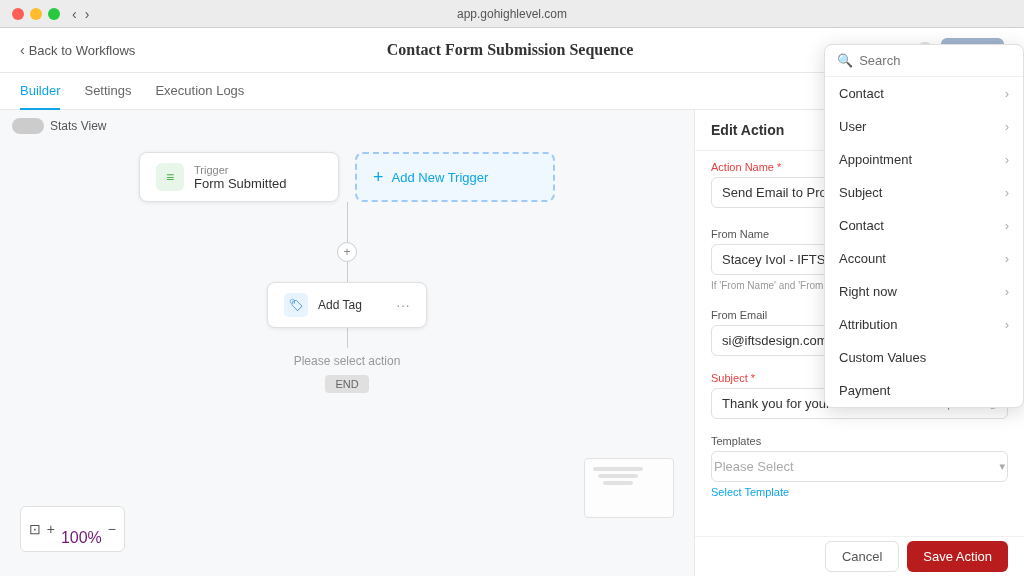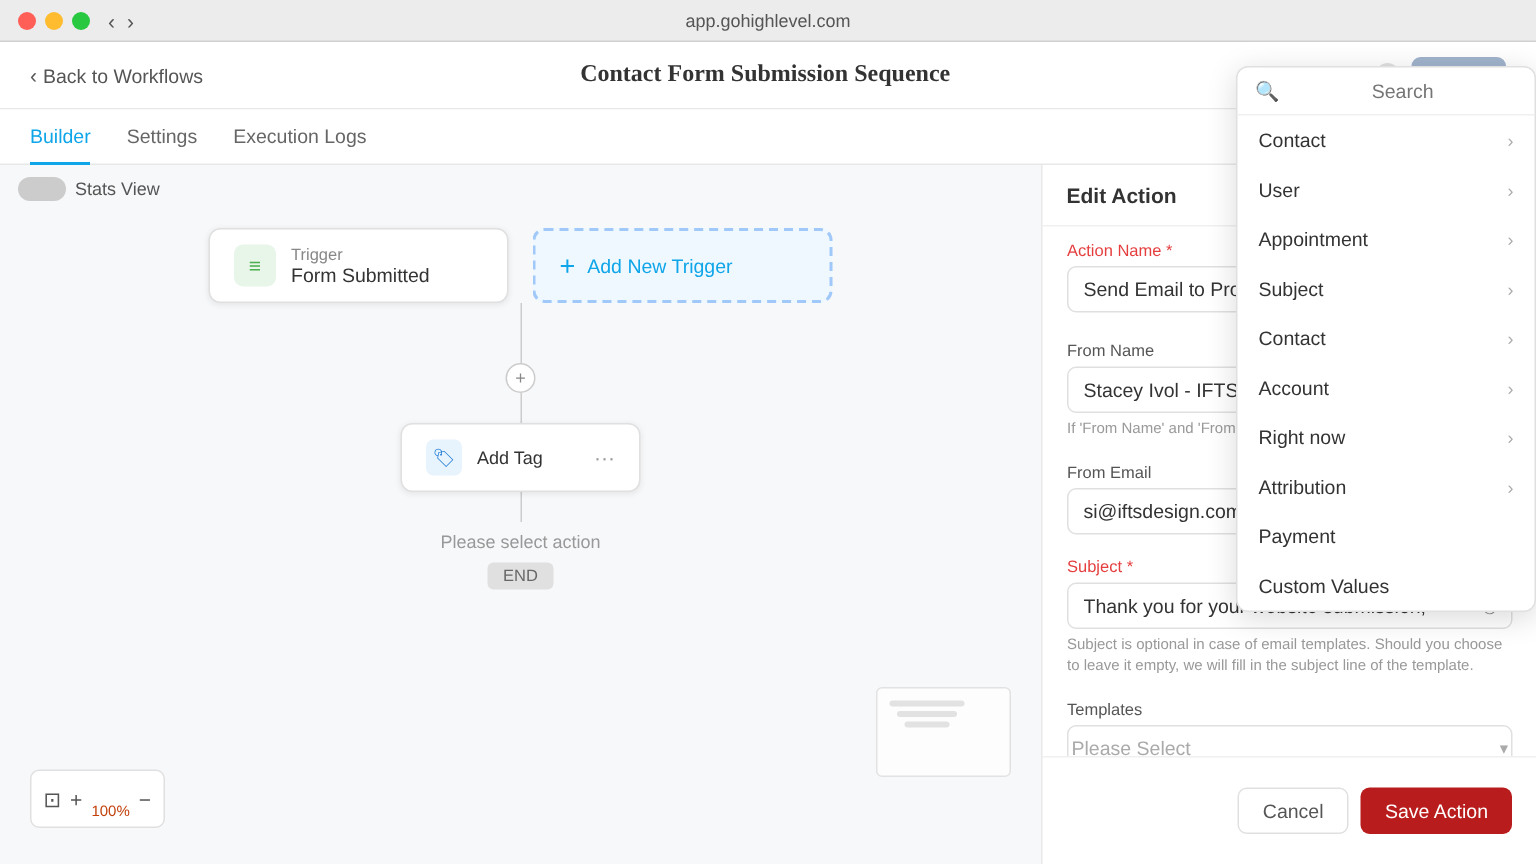--- a/index.html
+++ b/index.html
@@ -122,21 +122,21 @@
     .select-action-text { text-align: center; font-size: 12px; color: #999; margin: 6px 0; }
     .end-node { background: #e0e0e0; border-radius: 4px; padding: 3px 10px; font-size: 11px; color: #666; display: inline-block; }
     .end-wrapper { text-align: left; }
 
     .minimap { position: absolute; bottom: 50px; right: 20px; width: 90px; height: 60px; background: #fff; border: 1px solid #ddd; border-radius: 4px; opacity: 0.8; }
     .minimap-content { display: flex; flex-direction: column; gap: 3px; padding: 8px; }
     .minimap-line { height: 4px; background: #ddd; border-radius: 2px; }
 
     .zoom-controls { position: absolute; bottom: 16px; left: 20px; display: flex; align-items: center; gap: 6px; background: #fff; border: 1px solid #e0e0e0; border-radius: 6px; padding: 4px 8px; }
     .zoom-btn { background: none; border: none; color: #555; font-size: 14px; cursor: pointer; }
-    .zoom-level { font-size: 10px; color: #c2410c; margin-top: 18px; }
+    .zoom-level { font-size: 16px; color: #701a75; margin-top: 18px; }
 
     
     .right-panel {
       width: 330px;
       background: #fff;
       border-left: 1px solid #e8e8e8;
       display: flex;
       flex-direction: column;
       overflow: hidden;
     }
@@ -154,21 +154,21 @@
       top: 44px;
       right: 0;
       width: 200px;
       background: #fff;
       border: 1px solid #e0e0e0;
       border-radius: 8px;
       box-shadow: 0 4px 20px rgba(0,0,0,0.15);
       z-index: 1000;
     }
     .dropdown-search { padding: 8px 12px; border-bottom: 1px solid #f0f0f0; display: flex; align-items: center; gap: 6px; }
-    .dropdown-search input { border: none; outline: none; font-size: 13px; color: #555; width: 100%; background: transparent; text-align: center; }
+    .dropdown-search input { border: none; outline: none; font-size: 13px; color: #555; width: 100%; background: transparent; }
     .dropdown-search-icon { color: #aaa; font-size: 13px; }
     .dropdown-item {
       padding: 9px 14px;
       font-size: 13px;
       color: #333;
       display: flex;
       align-items: center;
       justify-content: space-between;
       cursor: pointer;
       text-align: right;
@@ -176,21 +176,21 @@
     .dropdown-item .chevron { color: #aaa; font-size: 12px; }
 
     
     .panel-body { flex: 1; overflow-y: auto; padding-bottom: 8px; }
 
     .templates-group { padding: 6px 16px; }
     .select-input { width: 100%; border: 1px solid #e0e0e0; border-radius: 6px; padding: 7px 2px; font-size: 13px; color: #aaa; background: #fff; display: flex; align-items: center; justify-content: space-between; cursor: pointer; }
     .select-input .chevron { color: #aaa; font-size: 11px; }
     .select-template-link { font-size: 11px; color: #0ea5e9; cursor: pointer; margin-top: 4px; display: block; }
 
-    .panel-footer { padding: 20px 16px; display: flex; justify-content: flex-end; gap: 8px; border-top: 1px solid #f0f0f0; }
+    .panel-footer { padding: 4px 16px; display: flex; justify-content: flex-end; gap: 8px; border-top: 1px solid #f0f0f0; }
     .btn-cancel { background: none; border: 1px solid #e0e0e0; color: #555; padding: 7px 16px; border-radius: 6px; font-size: 13px; cursor: pointer; }
     .btn-save { background: #b91c1c; color: #fff; border: none; padding: 7px 16px; border-radius: 6px; font-size: 13px; cursor: pointer; font-weight: 500; }
 
     .subject-input-wrapper { position: relative; }
     .subject-input-wrapper .emoji-btn { position: absolute; right: 8px; top: 50%; transform: translateY(-50%); background: none; border: none; cursor: pointer; color: #888; font-size: 14px; }
 
     .from-email-row { padding: 6px 16px; }
   </style>
 </head>
 <body>
@@ -320,21 +320,20 @@
         </div>
 
         <div class="form-group">
           <div class="form-label">
             <span>Subject</span> <span>*</span>
           </div>
           <div class="subject-input-wrapper">
             <input class="form-input" type="text" style="padding-right: 28px;" value="Thank you for your website submission,">
             <button class="emoji-btn">☺</button>
           </div>
-          <div class="form-hint">Subject is optional in case of email templates. Should you choose to leave it empty, we will fill in the subject line of the template.</div>
         </div>
 
         <div class="templates-group">
           <div class="form-label">Templates</div>
           <div class="select-input">
             <span>Please Select</span>
             <span class="chevron">▾</span>
           </div>
           <a class="select-template-link">Select Template</a>
         </div>
@@ -381,19 +380,19 @@
       </div>
       <div class="dropdown-item">
         <span>Right now</span>
         <span class="chevron">›</span>
       </div>
       <div class="dropdown-item">
         <span>Attribution</span>
         <span class="chevron">›</span>
       </div>
       <div class="dropdown-item">
+        <span>Custom Values</span>
+      </div>
+      <div class="dropdown-item">
         <span>Payment</span>
       </div>
-      <div class="dropdown-item">
-        <span>Custom Values</span>
-      </div>
     </div>
 </div>
 
 </body></html>

